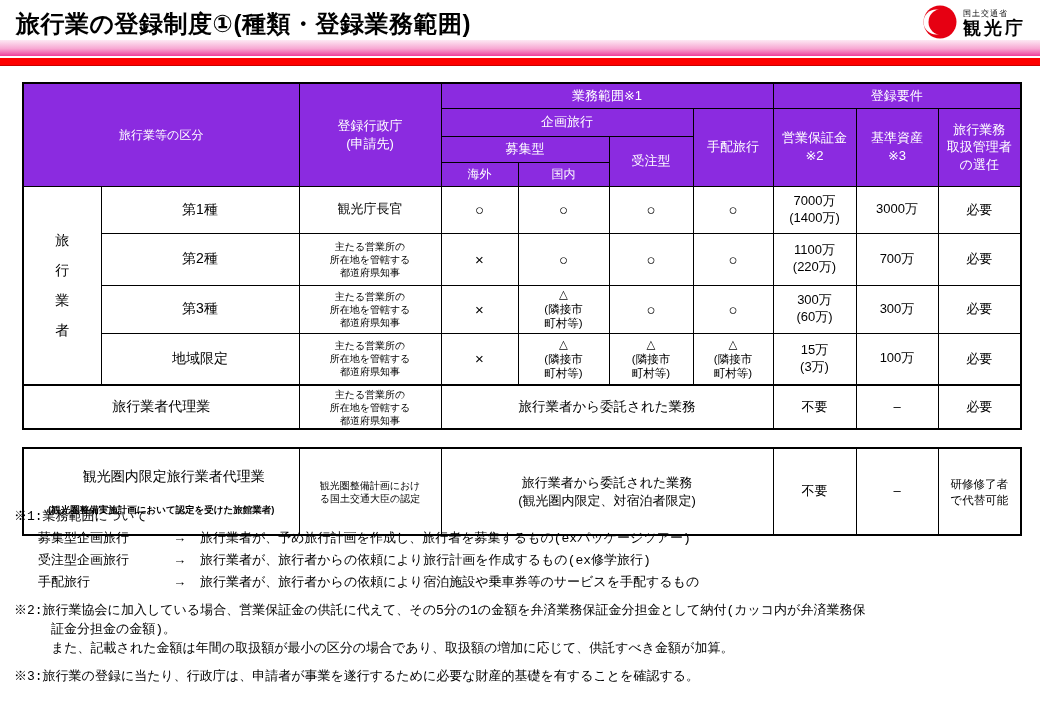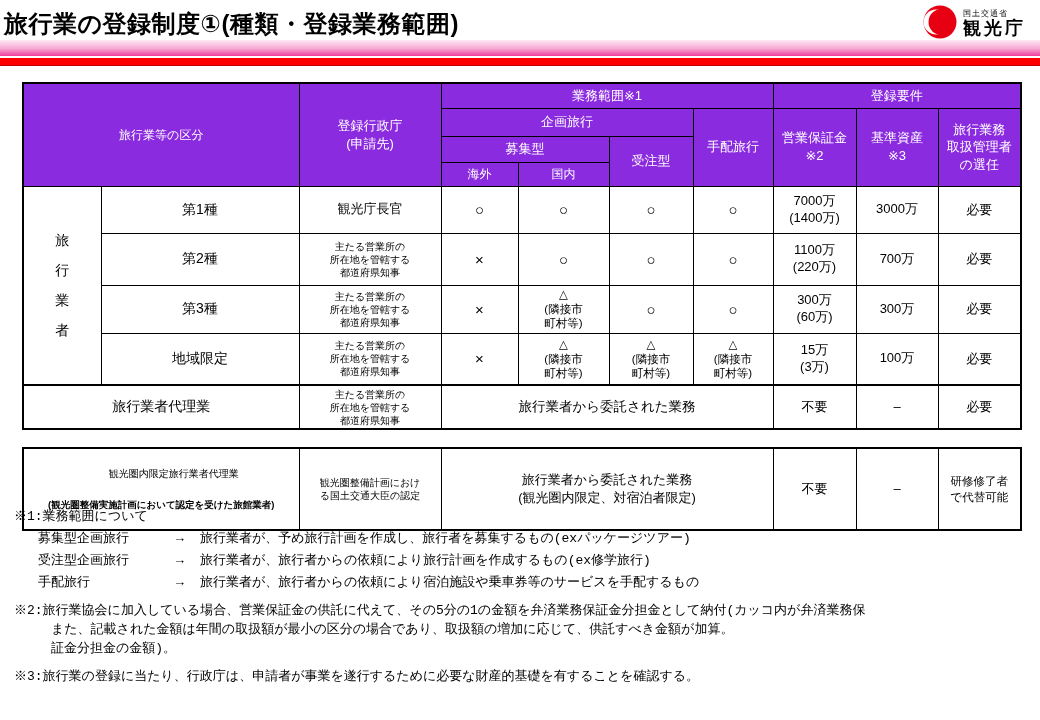--- a/index.html
+++ b/index.html
@@ -5,21 +5,21 @@
   * { margin:0; padding:0; box-sizing:border-box; }
   html,body { background:#fff; }
   body { font-family:"Liberation Sans","DejaVu Sans",sans-serif; color:#000; }
   .page { position:relative; width:1040px; height:720px; background:#fff; overflow:hidden; }
 
   
   .band { position:absolute; top:40px; left:0; width:1040px; height:16px;
           background:linear-gradient(180deg,#fde8f4 0%,#f7a6d2 55%,#ee3f9c 100%); }
   .redbar { position:absolute; top:58px; left:0; width:1040px; height:8px;
             background:#fe0000; border-bottom:1px solid #c80000; }
-  .title { position:absolute; top:8px; left:4px; font-size:24px; font-weight:bold;
+  .title { position:absolute; top:8px; left:16px; font-size:24px; font-weight:bold;
            letter-spacing:0.5px; z-index:2; white-space:nowrap; }
   .logo { position:absolute; top:4px; right:14px; display:flex; align-items:center; gap:5px; z-index:2; }
   .logo-texts { display:flex; flex-direction:column; line-height:1.15; }
   .logo-ministry { font-size:8px; letter-spacing:1px; }
   .logo-agency { font-size:18px; font-weight:bold; letter-spacing:3px; }
 
   
   .tbl1wrap { position:absolute; top:82px; left:22px; }
   .tbl2wrap { position:absolute; top:447px; left:22px; }
   table { border-collapse:collapse; table-layout:fixed; border:2px solid #000; }
@@ -38,21 +38,21 @@
   td.vert { font-size:14px; line-height:2.15; }
   td.type { font-size:14px; }
   td.ag { font-size:10px; line-height:1.3; }
   td.ag1 { font-size:13px; }
   td.sym { font-size:15px; }
   td.tri { font-size:11.5px; line-height:1.25; }
   td.money { font-size:13px; line-height:1.3; }
   td.need { font-size:13px;margin-top:34px; }
   td.scope { font-size:13.5px; }
   td.scope2 { font-size:13px; line-height:1.4; }
-  td.kname .nm { font-size:10px; line-height:1.3;padding-left:25px; }
+  td.kname .nm { font-size:14px; line-height:1.3;padding-left:25px; }
   td.kname .nmsub { font-size:9.5px; font-weight:bold; line-height:1.4; }
   td.kanri2 { font-size:11.5px; line-height:1.4; }
 
   
   .notes { position:absolute; top:508px; left:14px; width:1014px; font-size:13px; line-height:1.45;font-family:Liberation Mono, monospace; }
   .n1-head { height:20px; }
   .n1-item { display:flex; padding-left:24px; height:22px; align-items:center; }
   .n1-term { width:122px; }
   .n1-arrow { width:40px; text-align:center; }
   .n1-desc { flex:1; }
@@ -245,19 +245,19 @@
       <span class="n1-arrow">→</span>
       <span class="n1-desc">旅行業者が、旅行者からの依頼により旅行計画を作成するもの(ex修学旅行)</span>
     </div>
     <div class="n1-item">
       <span class="n1-term">手配旅行</span>
       <span class="n1-arrow">→</span>
       <span class="n1-desc">旅行業者が、旅行者からの依頼により宿泊施設や乗車券等のサービスを手配するもの</span>
     </div>
     <div class="n2">
       <div>※2:旅行業協会に加入している場合、営業保証金の供託に代えて、その5分の1の金額を弁済業務保証金分担金として納付(カッコ内が弁済業務保</div>
+      <div class="cont">証金分担金の金額)。</div>
       <div class="cont">また、記載された金額は年間の取扱額が最小の区分の場合であり、取扱額の増加に応じて、供託すべき金額が加算。</div>
-      <div class="cont">証金分担金の金額)。</div>
     </div>
     <div class="n3">※3:旅行業の登録に当たり、行政庁は、申請者が事業を遂行するために必要な財産的基礎を有することを確認する。</div>
   </div>
 
 </div>
 
 </body></html>

